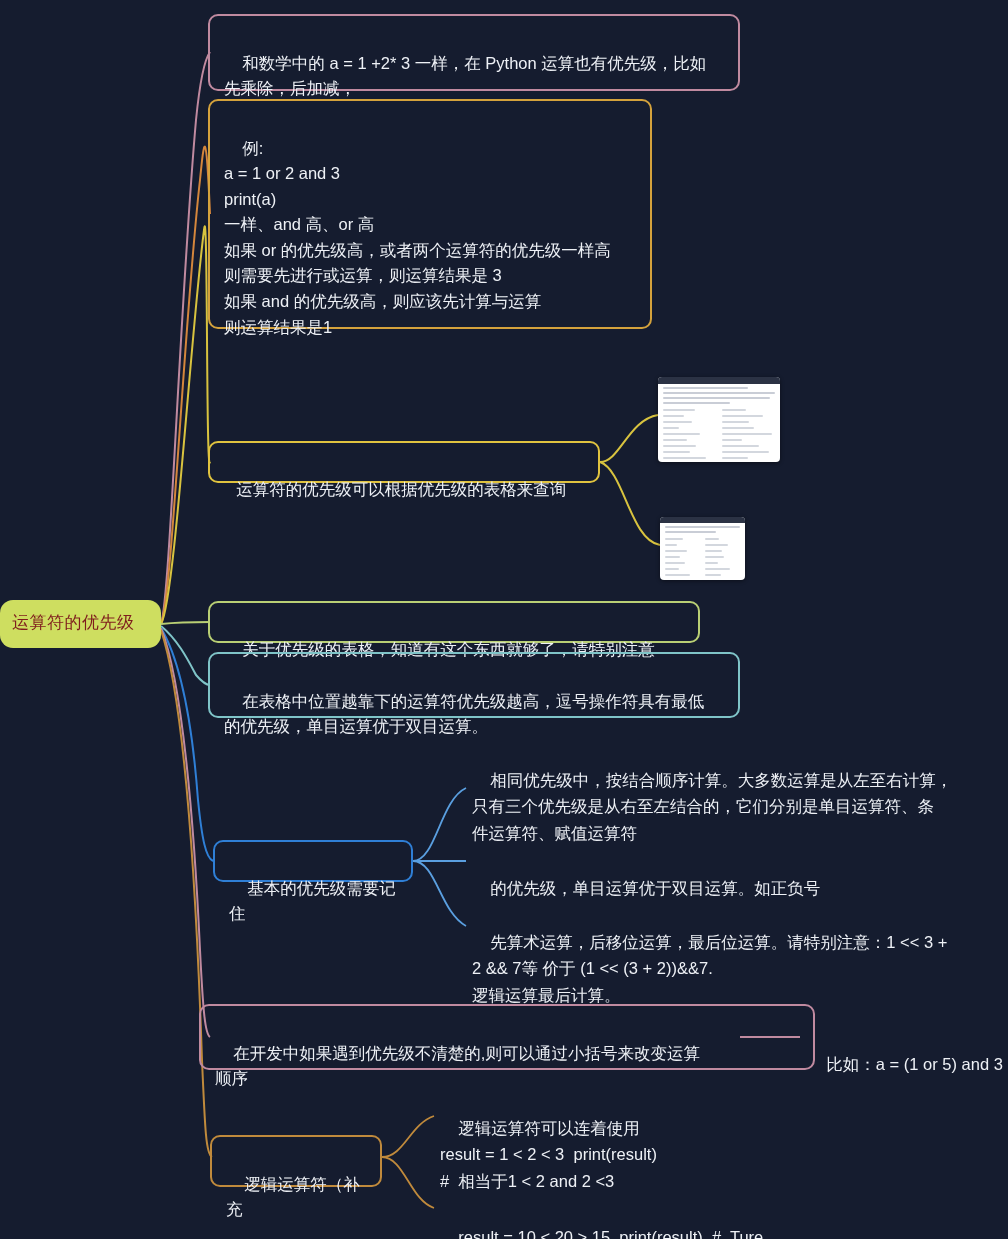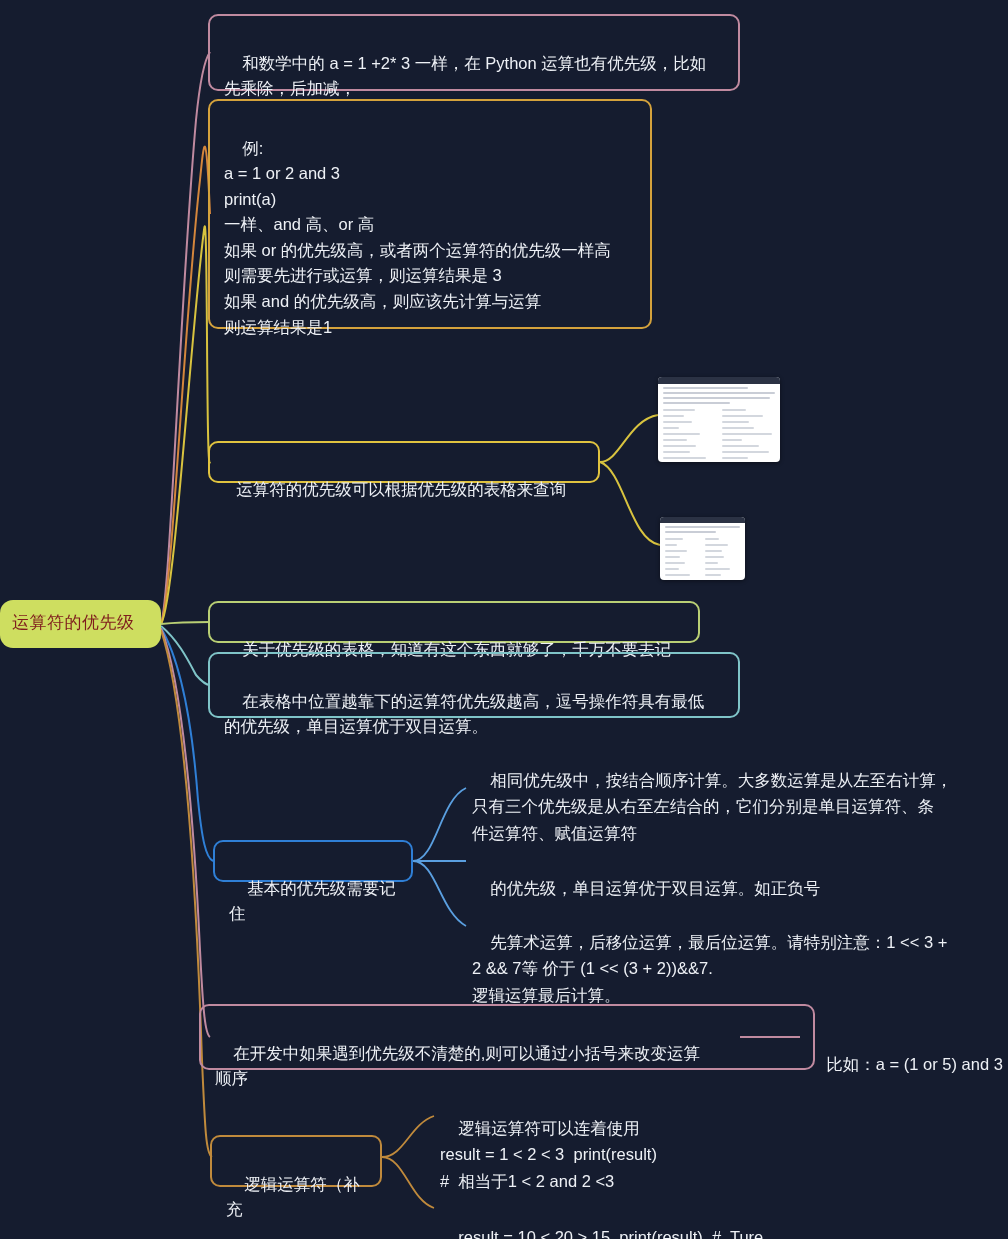--- a/index.html
+++ b/index.html
@@ -105,21 +105,21 @@
 则需要先进行或运算，则运算结果是 3
 如果 and 的优先级高，则应该先计算与运算
 则运算结果是1</span>
   </div>
 
   <div class="node" style="left:208px; top:441px; width:392px; height:42px; border-color:#e0c33f; padding:8px 8px;">
     <span>运算符的优先级可以根据优先级的表格来查询</span>
   </div>
 
   <div class="node" style="left:208px; top:601px; width:492px; height:42px; border-color:#b9cf74; padding:8px 14px;">
-    <span>关于优先级的表格，知道有这个东西就够了，千万不要去记</span>
+    <span>关于优先级的表格，知道有这个东西就够了，请特别注意</span>
   </div>
 
   <div class="node" style="left:208px; top:652px; width:532px; height:66px; border-color:#7fc4c8;">
     <span>在表格中位置越靠下的运算符优先级越高，逗号操作符具有最低
 的优先级，单目运算优于双目运算。</span>
   </div>
 
   <div class="node" style="left:213px; top:840px; width:200px; height:42px; border-color:#2f7fd6; padding:8px 14px;">
     <span>基本的优先级需要记住</span>
   </div>

